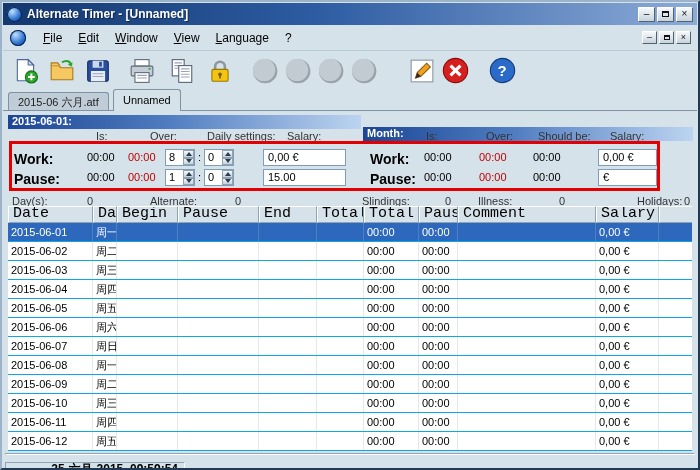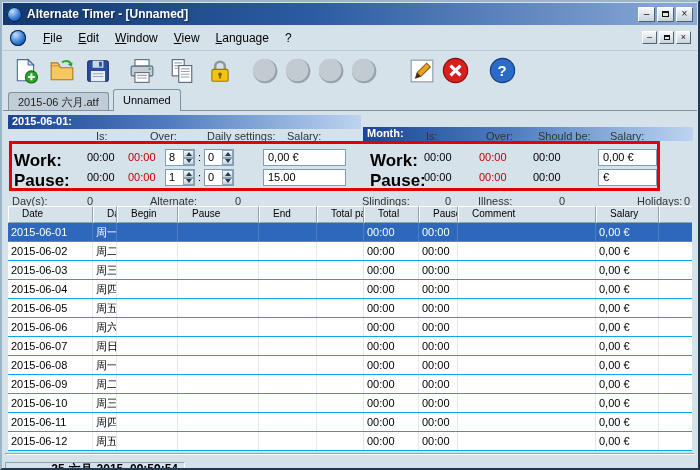--- a/index.html
+++ b/index.html
@@ -51,42 +51,42 @@
   .tab.inactive { height:19px; line-height:18px; background:#c0cdd8; color:#222; }
   .tab.active { height:22px; line-height:21px; background:#d6e2ea; z-index:3; }
 
   
   .content { position:absolute; left:1px; top:108px; width:694px; height:341px; background:#d6e2ea;
              border-top:1px solid #7e92a2; }
   .sec-hdr { position:absolute; height:14px; color:#fff; font-size:11px; font-weight:bold;
              line-height:13px; padding-left:4px;
              background:linear-gradient(90deg,#1c4695 0%,#4f7cc0 45%,#bcd4f0 100%); }
   .lbl { position:absolute; font-size:11px; color:#333; white-space:nowrap; }
-  .rowlbl { position:absolute; font-size:17px; font-weight:bold; color:#000; white-space:nowrap; }
+  .rowlbl { position:absolute; font-size:14px; font-weight:bold; color:#000; white-space:nowrap; }
   .val { position:absolute; font-size:11px; color:#000; white-space:nowrap; }
   .val.red { color:#c00000; }
   .edit { position:absolute; height:17px; background:#fff; border:1px solid #7f9db9;
           font-size:11px; line-height:15px; padding-left:4px; white-space:nowrap; }
   .spin { position:absolute; width:30px; height:17px; background:#fff; border:1px solid #7f9db9;
           display:flex; }
   .spin .sval { flex:1; font-size:11px; line-height:15px; padding-left:3px; }
   .spin .sbtns { width:11px; display:flex; flex-direction:column; }
   .spin .sb { flex:1; background:linear-gradient(#f4f8fb,#c4d2dd); border:1px solid #8fa3b2;
               display:flex; align-items:center; justify-content:center; }
   .au { width:0; height:0; border-left:3px solid transparent; border-right:3px solid transparent;
         border-bottom:4px solid #2b3d4d; }
   .ad { width:0; height:0; border-left:3px solid transparent; border-right:3px solid transparent;
         border-top:4px solid #2b3d4d; }
   .redbox { position:absolute; border:3px solid #e20000; background:transparent; z-index:5; }
 
   
   .thead { position:absolute; left:5px; top:95px; width:684px; height:17px; display:flex; }
   .th { background:#d6e2ea; border-top:1px solid #fff; border-left:1px solid #fff;
         border-right:1px solid #8fa3b2; border-bottom:1px solid #8fa3b2;
-        padding-left:13px; font-size:10px; line-height:14px; white-space:nowrap; overflow:hidden; }
+        padding-left:4px; font-size:15px; line-height:14px; white-space:nowrap; overflow:hidden;font-family:Liberation Mono, monospace; }
   .tbody { position:absolute; left:5px; top:112px; width:684px; height:229px; background:#fff;
            overflow:hidden; }
   .trow { display:flex; height:19px; border-bottom:1px solid #0ea5e9; background:#fff; }
   .td { border-right:1px solid #e2e8ec; padding-left:3px; font-size:11px; line-height:18px;
         white-space:nowrap; overflow:hidden; }
   .trow.sel { background:#2e68bc; }
   .trow.sel .td { color:#fff; border-right-color:#4d7fc6; border-bottom-color:#2e68bc; }
   .c0{width:85px}.c1{width:24px}.c2{width:61px}.c3{width:81px}.c4{width:58px}
   .c5{width:47px}.c6{width:55px}.c7{width:39px}.c8{width:138px}.c9{width:63px}
   .filler{flex:1;border-right:none}

